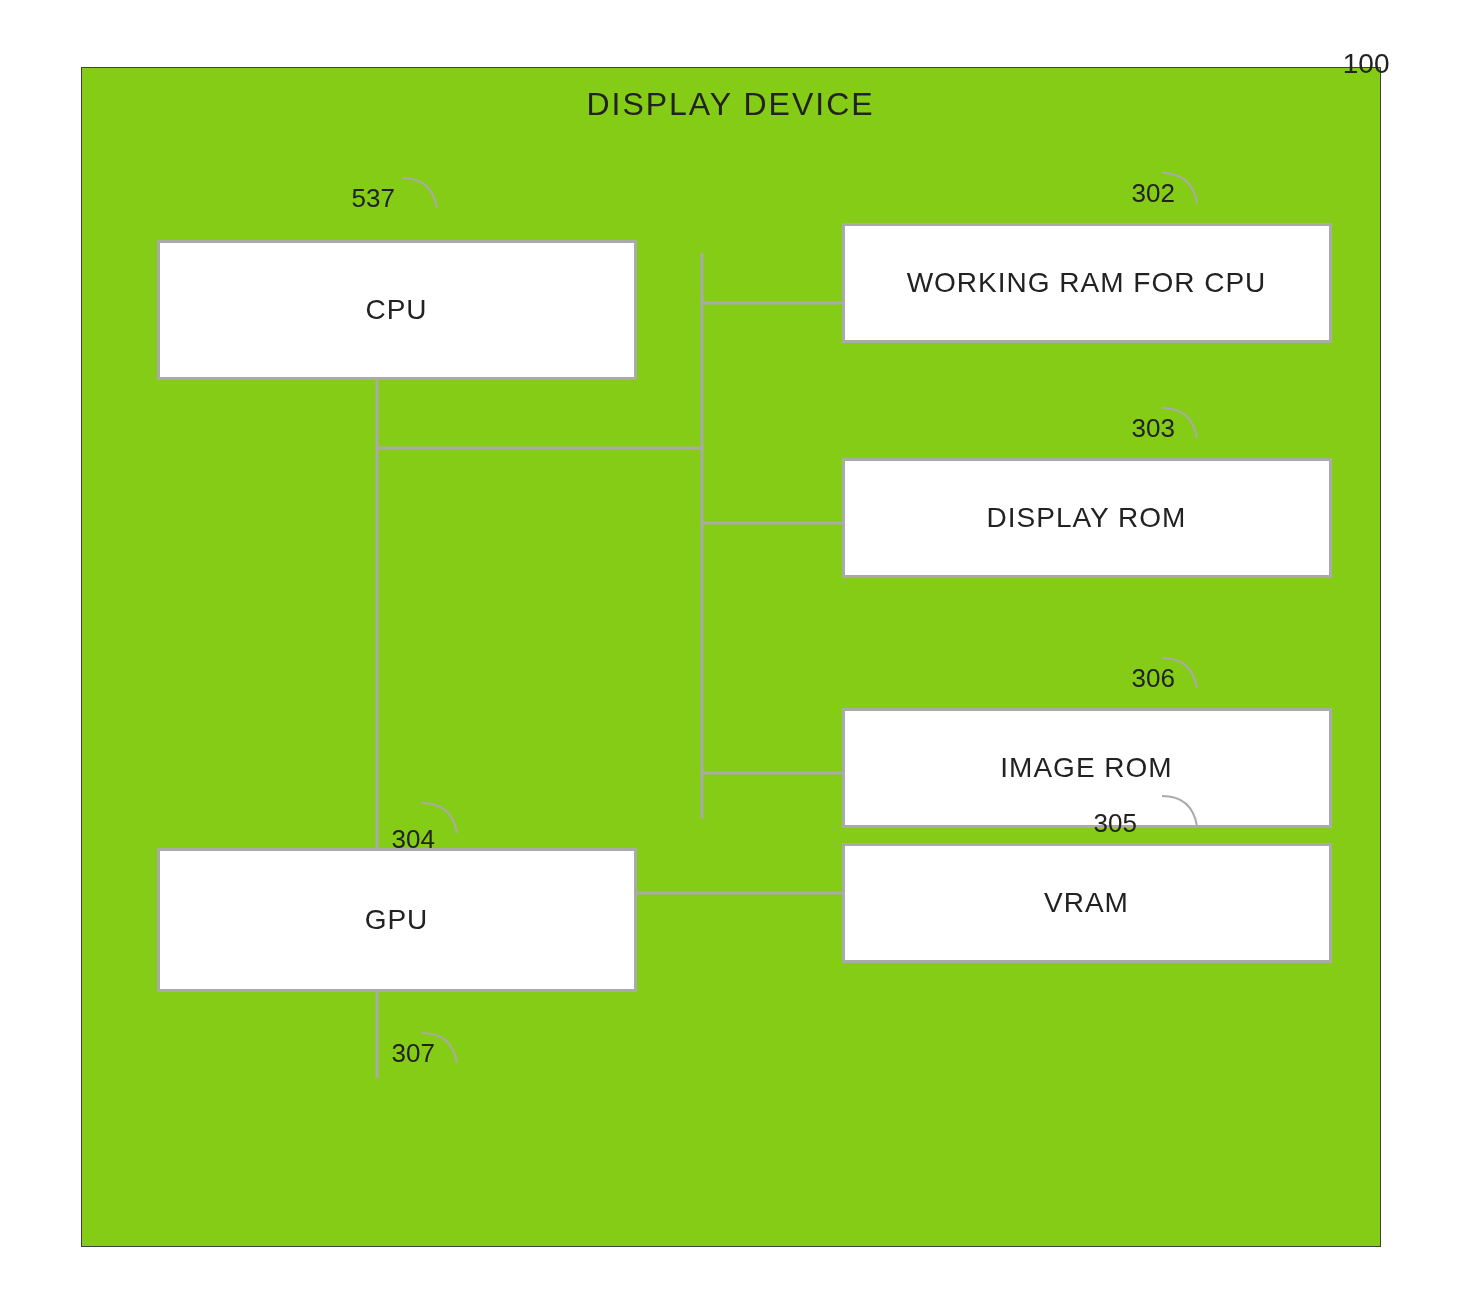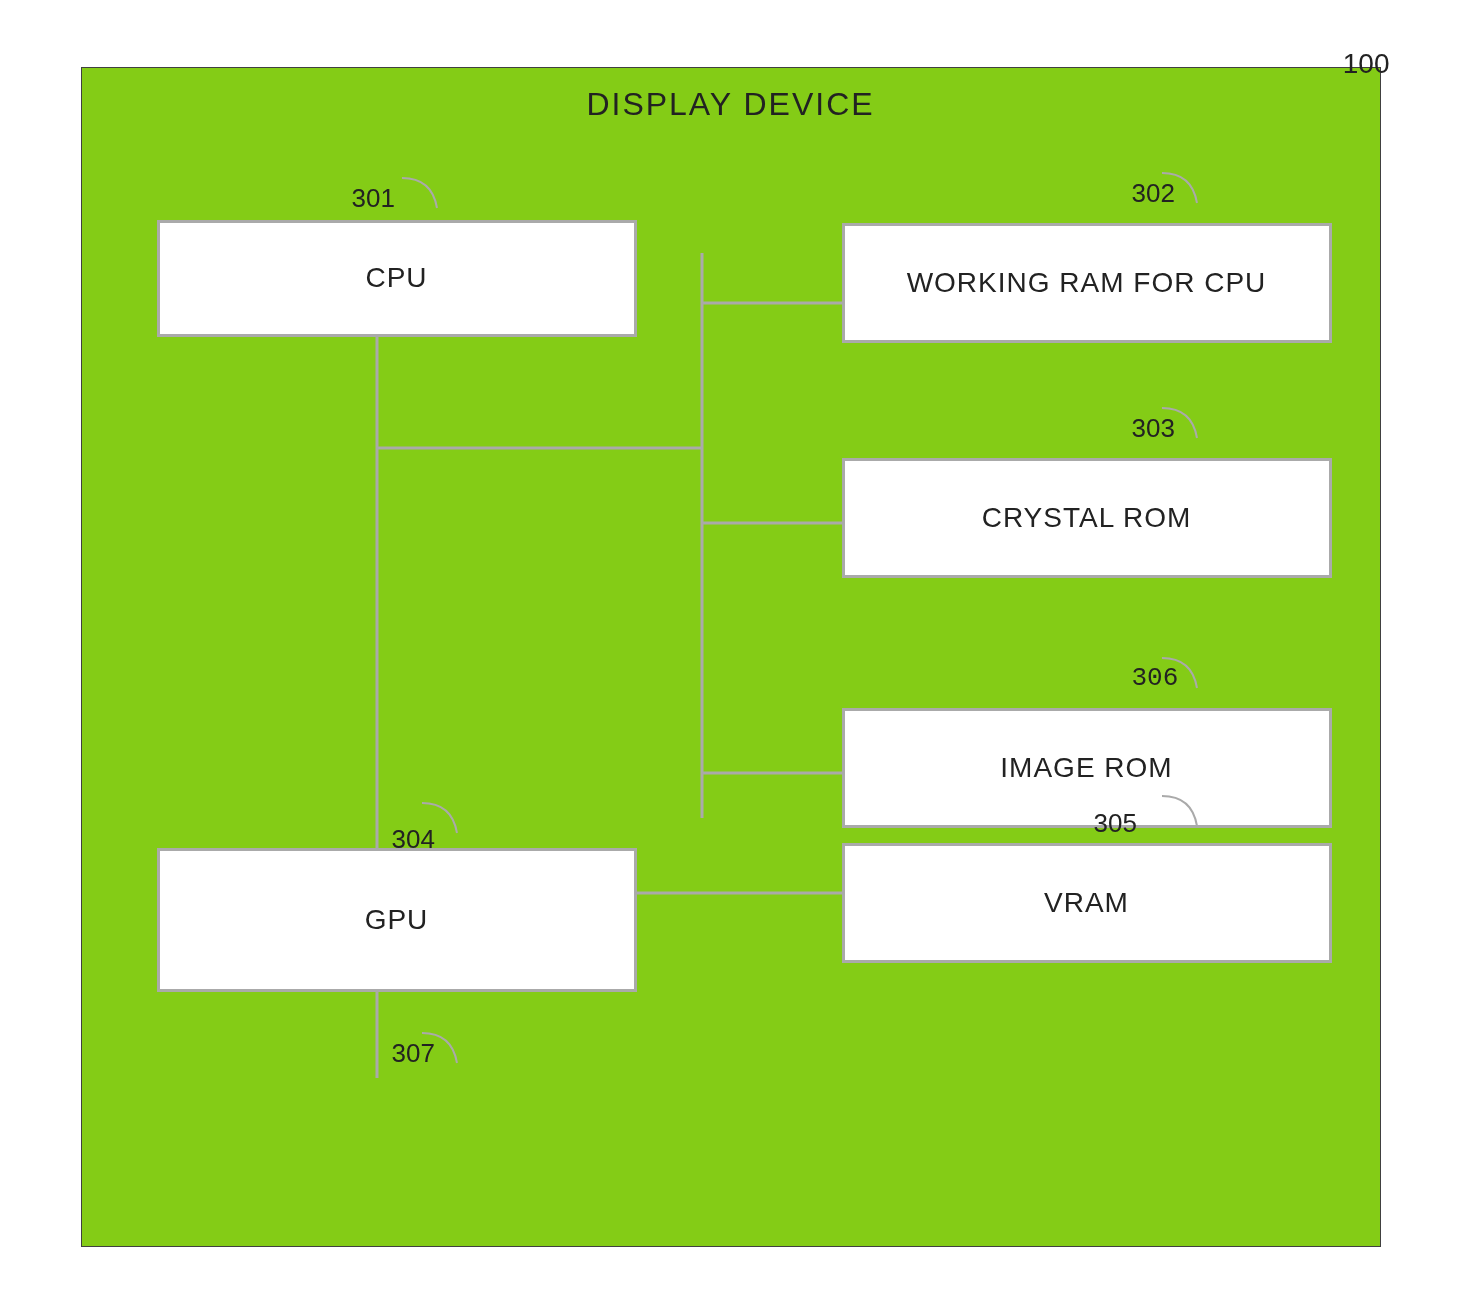--- a/index.html
+++ b/index.html
@@ -107,49 +107,49 @@
 
       <line x1="620" y1="235" x2="760" y2="235" stroke="#aaa" stroke-width="3"></line>
 
       <line x1="620" y1="455" x2="760" y2="455" stroke="#aaa" stroke-width="3"></line>
 
       <line x1="620" y1="705" x2="760" y2="705" stroke="#aaa" stroke-width="3"></line>
 
       <line x1="540" y1="825" x2="760" y2="825" stroke="#aaa" stroke-width="3"></line>
     </svg>
 
-    <div class="block" style="left:75px; top:152px; width:480px; height:117px;">
+    <div class="block" style="left:75px; top:172px; width:480px; height:140px;">
       <span>CPU</span>
     </div>
-    <span class="ref-label" style="left:270px; top:115px;">301</span>
+    <span class="ref-label" style="left:270px; top:115px;">537</span>
 
     <svg style="position:absolute;left:290px;top:100px;pointer-events:none;" width="80" height="70">
       <path d="M 30 10 Q 60 10 65 40" stroke="#aaa" stroke-width="2" fill="none"></path>
     </svg>
 
     <div class="block" style="left:760px; top:155px; width:490px; height:120px;">
       <span>WORKING RAM FOR CPU</span>
     </div>
     <span class="ref-label" style="left:1050px; top:110px;">302</span>
     <svg style="position:absolute;left:1050px;top:95px;pointer-events:none;" width="80" height="70">
       <path d="M 30 10 Q 60 10 65 40" stroke="#aaa" stroke-width="2" fill="none"></path>
     </svg>
 
     <div class="block" style="left:760px; top:390px; width:490px; height:120px;">
-      <span>CRYSTAL ROM</span>
+      <span>DISPLAY ROM</span>
     </div>
     <span class="ref-label" style="left:1050px; top:345px;">303</span>
     <svg style="position:absolute;left:1050px;top:330px;pointer-events:none;" width="80" height="70">
       <path d="M 30 10 Q 60 10 65 40" stroke="#aaa" stroke-width="2" fill="none"></path>
     </svg>
 
     <div class="block" style="left:760px; top:640px; width:490px; height:120px;">
       <span>IMAGE ROM</span>
     </div>
-    <span class="ref-label" style="left:1050px; top:595px;font-family:Liberation Mono, monospace;">306</span>
+    <span class="ref-label" style="left:1050px; top:595px;">306</span>
     <svg style="position:absolute;left:1050px;top:580px;pointer-events:none;" width="80" height="70">
       <path d="M 30 10 Q 60 10 65 40" stroke="#aaa" stroke-width="2" fill="none"></path>
     </svg>
 
     <div class="block" style="left:75px; top:780px; width:480px; height:144px;">
       <span>GPU</span>
     </div>
     <span class="ref-label" style="left:310px; top:756px;">304</span>
     <svg style="position:absolute;left:310px;top:725px;pointer-events:none;" width="80" height="70">
       <path d="M 30 10 Q 60 10 65 40" stroke="#aaa" stroke-width="2" fill="none"></path>

